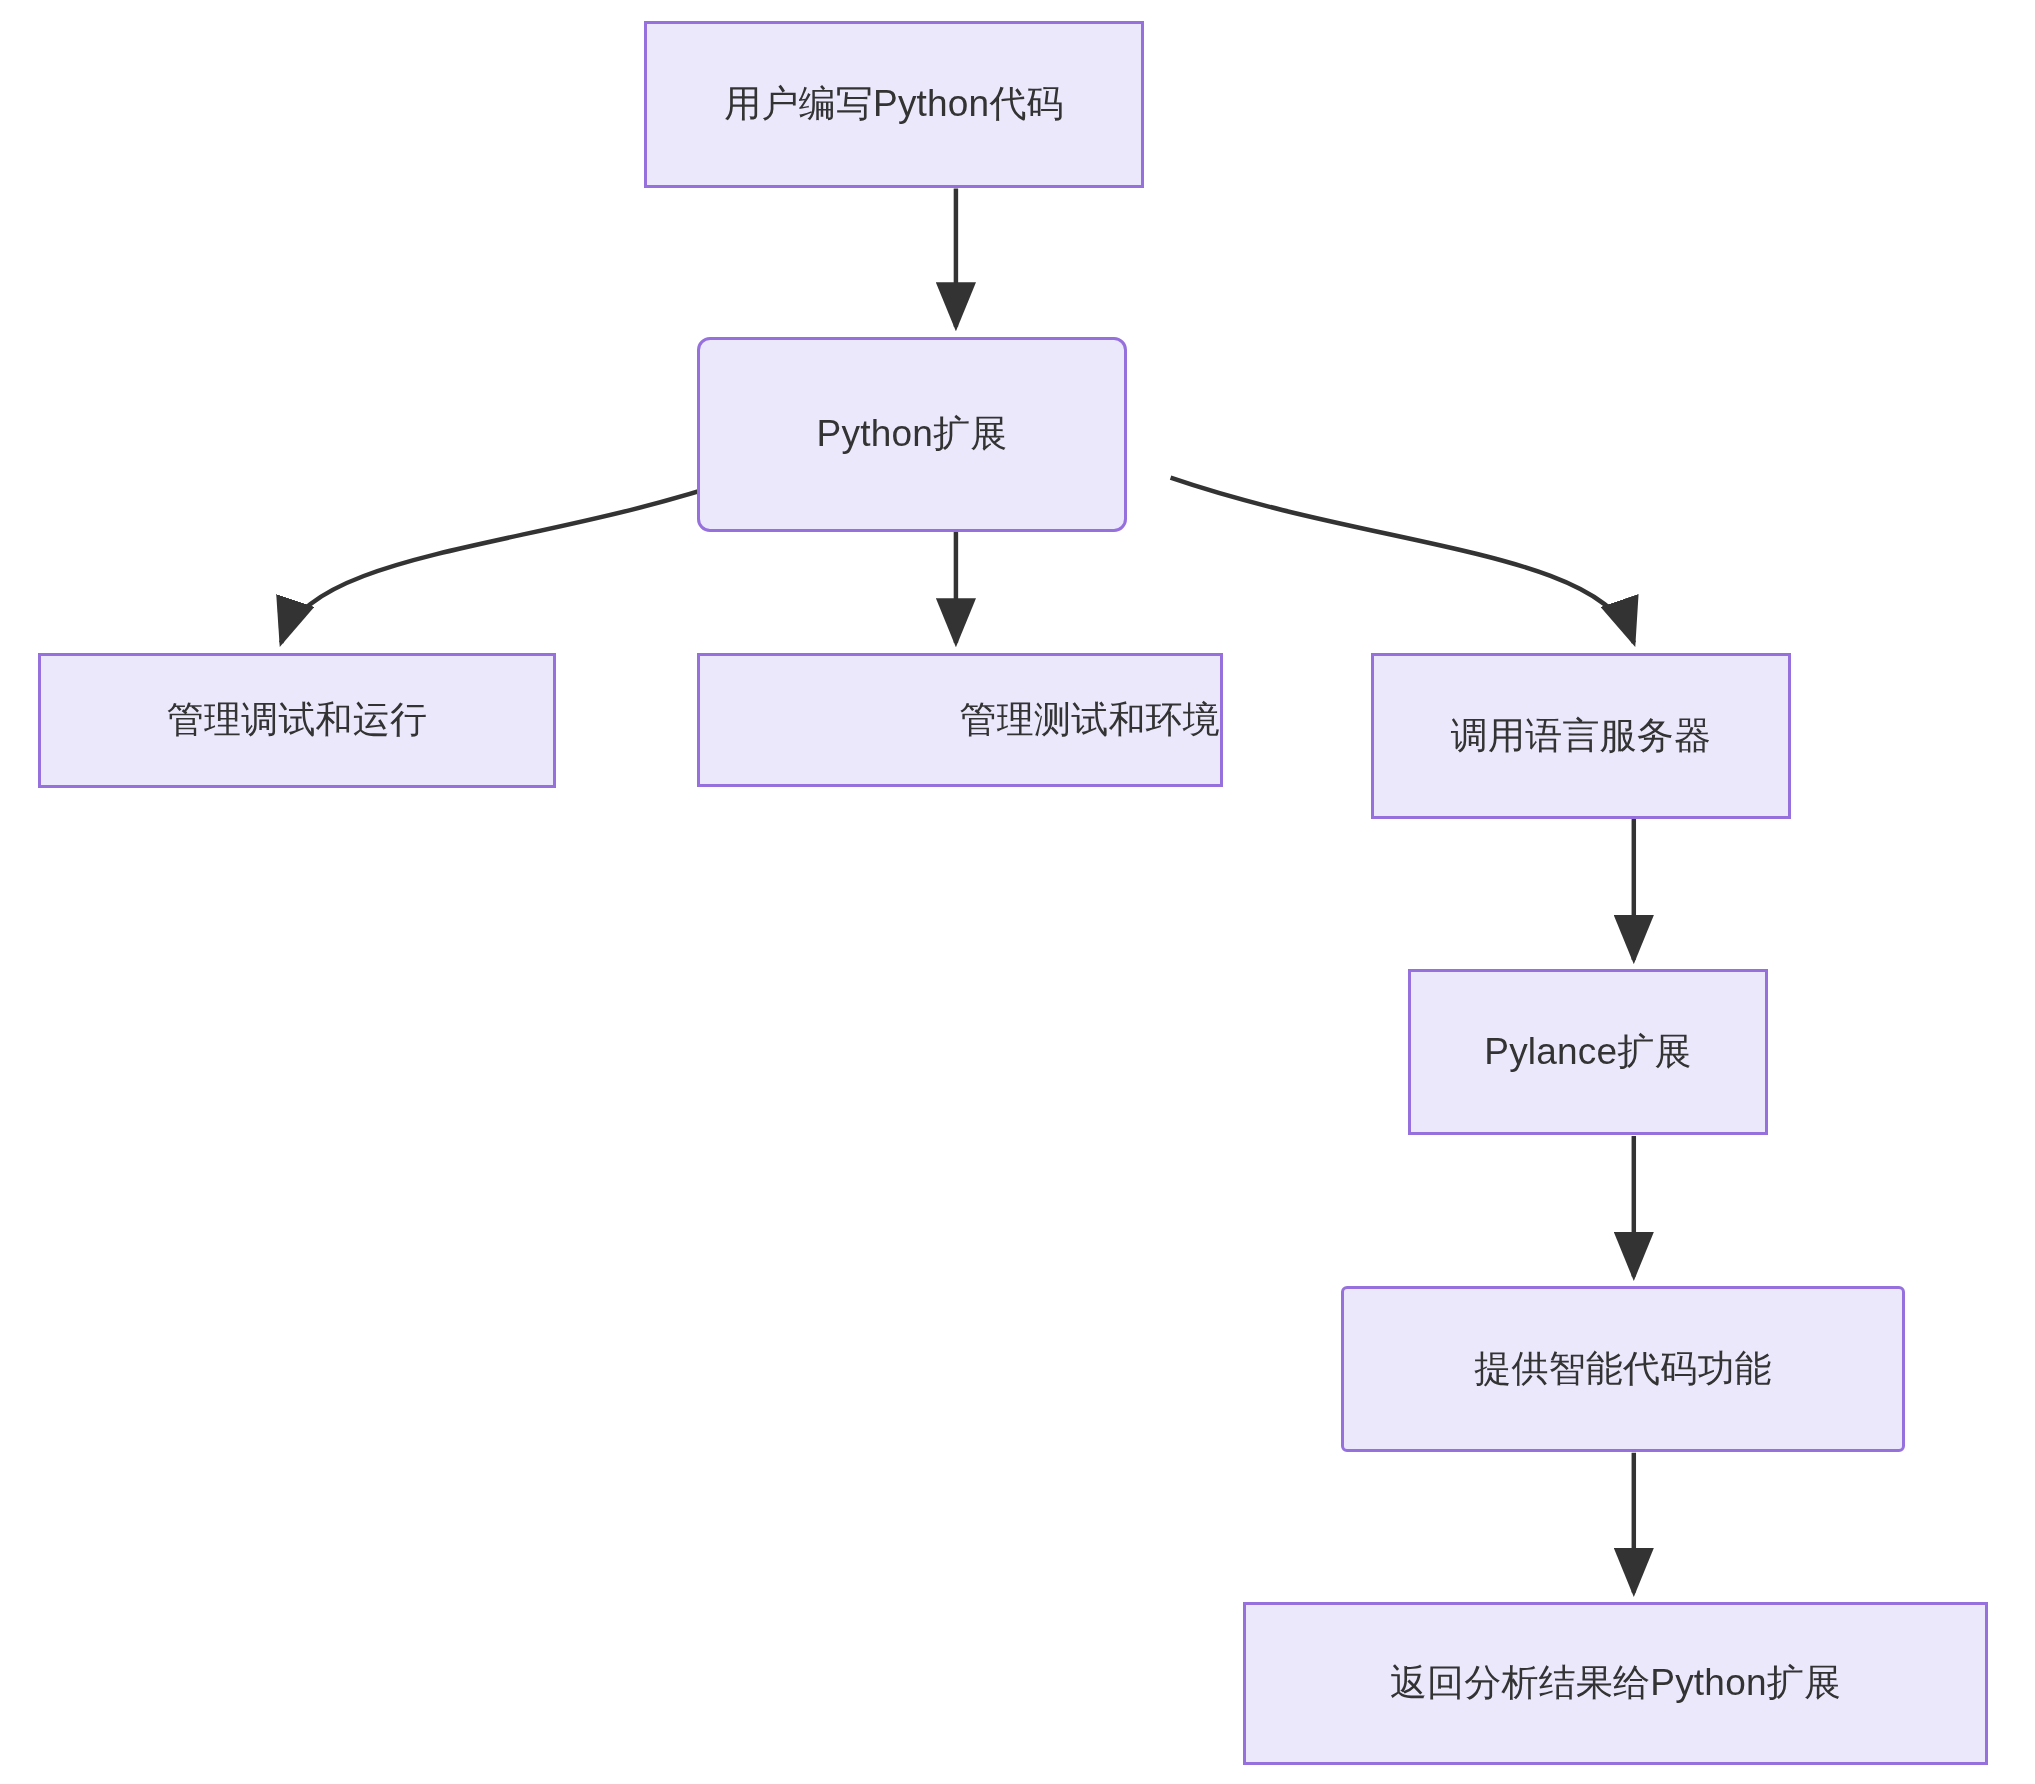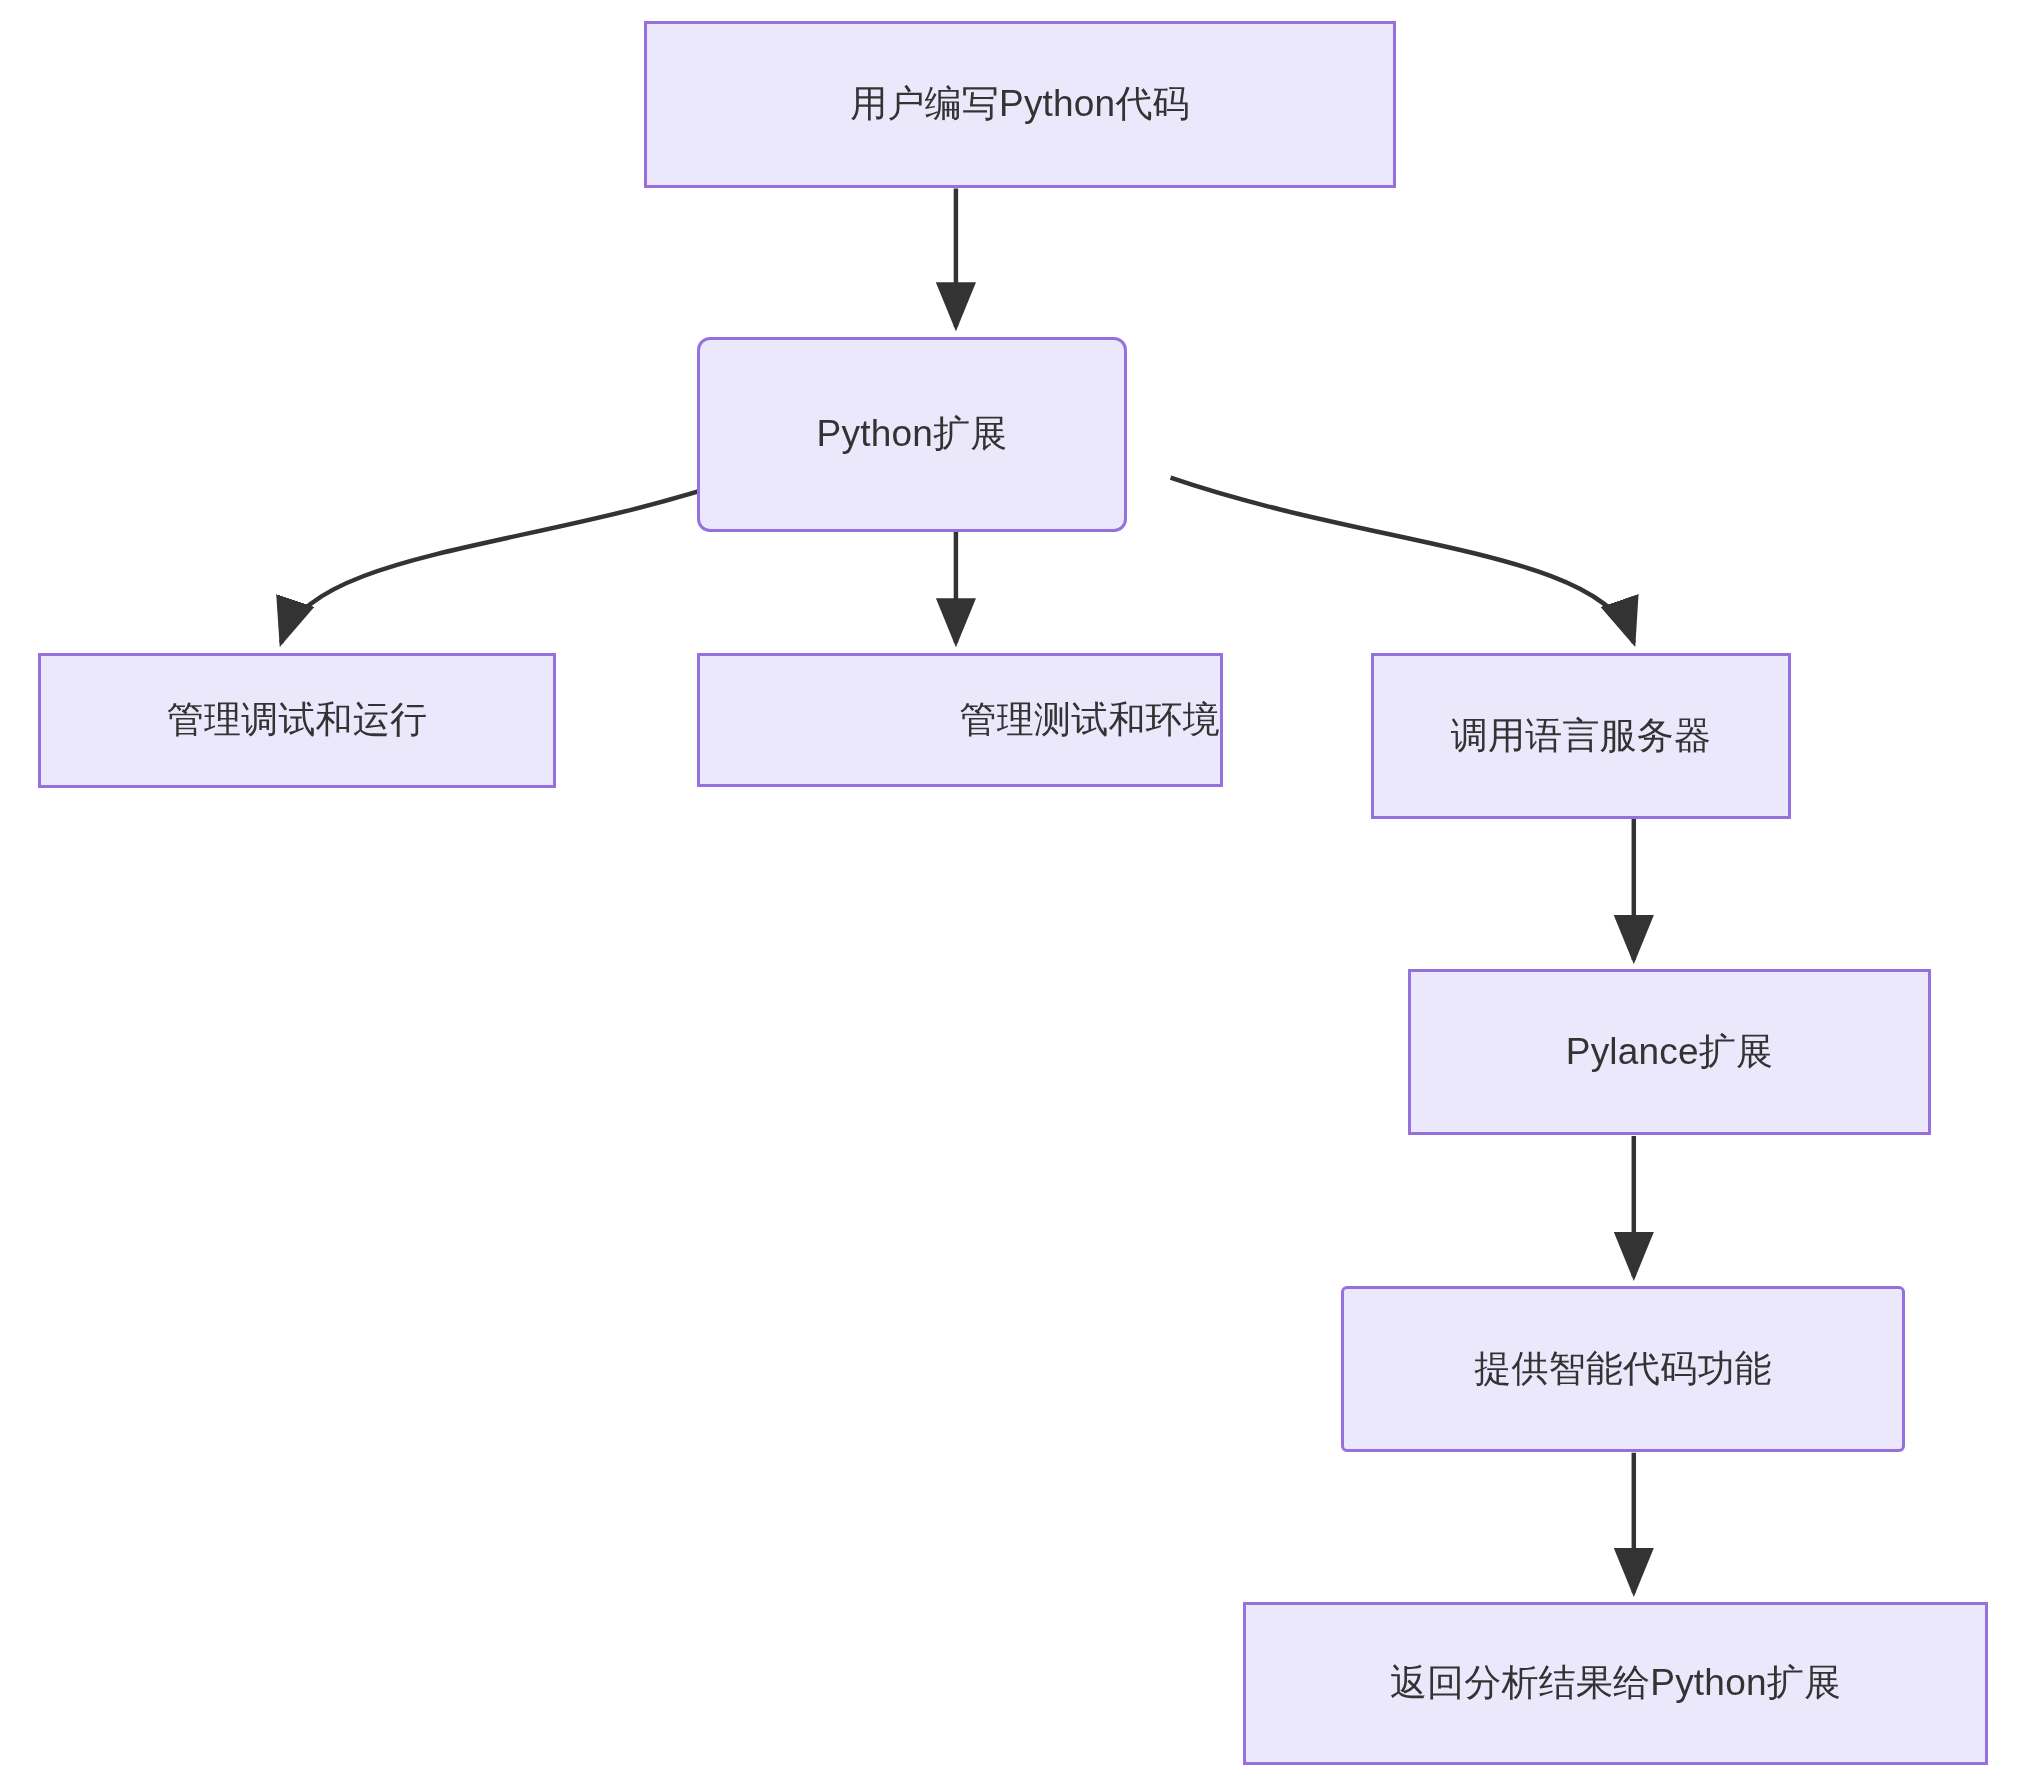--- a/index.html
+++ b/index.html
@@ -62,41 +62,41 @@
 
     <path d="M2623,1070 C3090,1230 3590,1230 3661,1440" fill="none" stroke="#333333" stroke-width="10" marker-end="url(#arrowhead)"></path>
 
     <path d="M3661,1833 L3661,2150" fill="none" stroke="#333333" stroke-width="10" marker-end="url(#arrowhead)"></path>
 
     <path d="M3661,2545 L3661,2860" fill="none" stroke="#333333" stroke-width="10" marker-end="url(#arrowhead)"></path>
 
     <path d="M3661,3255 L3661,3568" fill="none" stroke="#333333" stroke-width="10" marker-end="url(#arrowhead)"></path>
   </svg>
 
-  <div class="node" style="left:644px; top:21px; width:752px; height:167px;">
+  <div class="node" style="left:644px; top:21px; width:500px; height:167px;">
     <span class="node-label">用户编写Python代码</span>
   </div>
 
   <div class="node" style="left:697px; top:337px; width:430px; height:195px;border-radius:13px;">
     <span class="node-label">Python扩展</span>
   </div>
 
   <div class="node" style="left:38px; top:653px; width:518px; height:135px;">
     <span class="node-label">管理调试和运行</span>
   </div>
 
   <div class="node" style="left:697px; top:653px; width:526px; height:134px;justify-content:flex-end;">
     <span class="node-label">管理测试和环境</span>
   </div>
 
   <div class="node" style="left:1371px; top:653px; width:420px; height:166px;">
     <span class="node-label">调用语言服务器</span>
   </div>
 
-  <div class="node" style="left:1408px; top:969px; width:523px; height:166px;">
+  <div class="node" style="left:1408px; top:969px; width:360px; height:166px;">
     <span class="node-label">Pylance扩展</span>
   </div>
 
   <div class="node" style="left:1341px; top:1286px; width:564px; height:166px;border-radius:6px;">
     <span class="node-label">提供智能代码功能</span>
   </div>
 
   <div class="node" style="left:1243px; top:1602px; width:745px; height:163px;">
     <span class="node-label">返回分析结果给Python扩展</span>
   </div>

